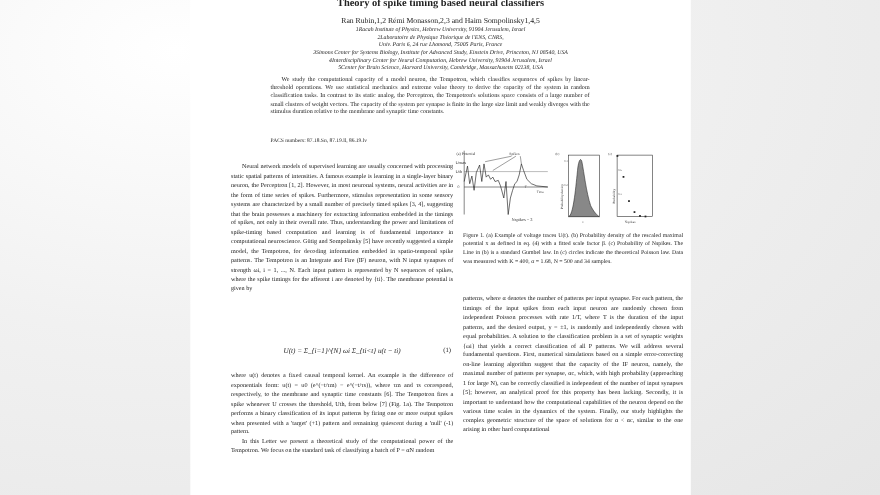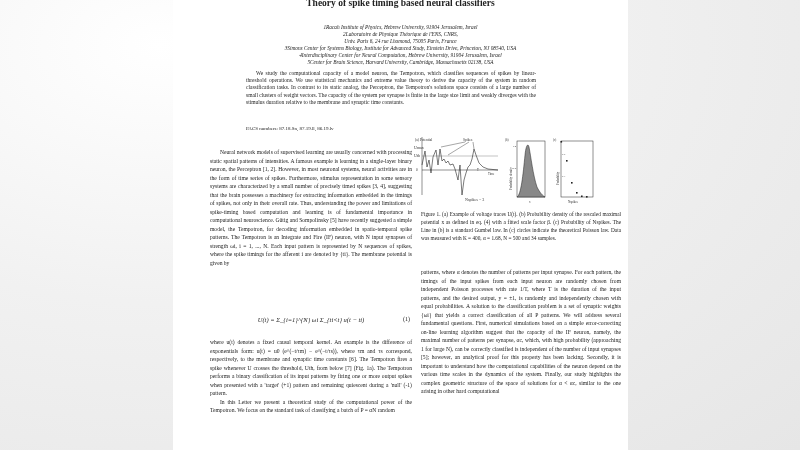--- a/index.html
+++ b/index.html
@@ -55,20 +55,21 @@
 </style>
 </head>
 <body>
 
 <div class="arxiv-stamp">
   <span>arXiv:1010.5496v1  [q-bio.NC]  26 Oct 2010</span>
 </div>
 
 <div class="page">
   <div class="title" style="top:0px;">Theory of spike timing based neural classifiers</div>
+  <div class="authors" style="top:17px;">Ran Rubin,1,2 Rémi Monasson,2,3 and Haim Sompolinsky1,4,5</div>
   <div class="affil" style="top:26px;">1Racah Institute of Physics, Hebrew University, 91904 Jerusalem, Israel</div>
   <div class="affil" style="top:33px;">2Laboratoire de Physique Théorique de l'ENS, CNRS,</div>
   <div class="affil" style="top:40px;">Univ. Paris 6, 24 rue Lhomond, 75005 Paris, France</div>
   <div class="affil" style="top:47px;">3Simons Center for Systems Biology, Institute for Advanced Study, Einstein Drive, Princeton, NJ 08540, USA</div>
   <div class="affil" style="top:54px;">4Interdisciplinary Center for Neural Computation, Hebrew University, 91904 Jerusalem, Israel</div>
   <div class="affil" style="top:61px;">5Center for Brain Science, Harvard University, Cambridge, Massachusetts 02138, USA</div>
 
   <div class="abstract" style="left:73px; width:290px; top:72px;">We study the computational capacity of a model neuron, the Tempotron, which classifies sequences of spikes by linear-threshold operations. We use statistical mechanics and extreme value theory to derive the capacity of the system in random classification tasks. In contrast to its static analog, the Perceptron, the Tempotron's solutions space consists of a large number of small clusters of weight vectors. The capacity of the system per synapse is finite in the large size limit and weakly diverges with the stimulus duration relative to the membrane and synaptic time constants.</div>
   <div class="pacs" style="top:128px;">PACS numbers: 87.18.Sn, 87.19.ll, 86.19.lv</div>
 

